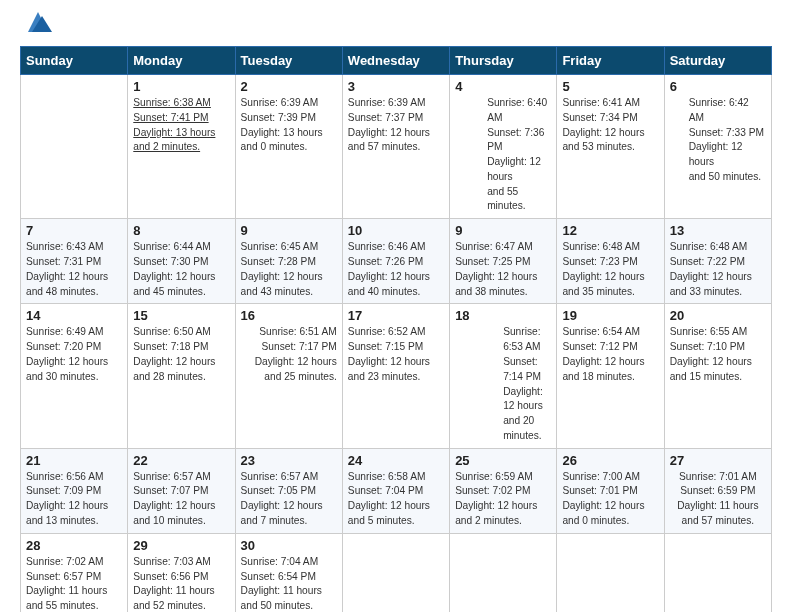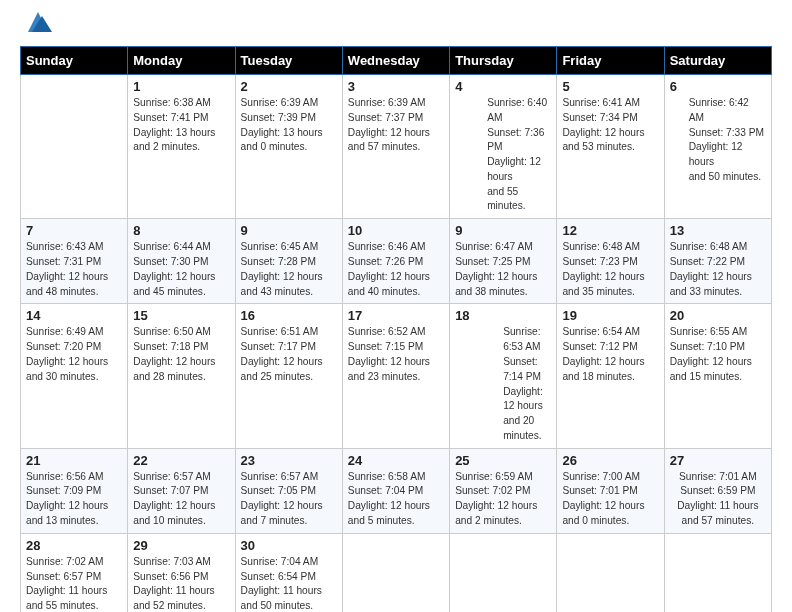--- a/index.html
+++ b/index.html
@@ -52,21 +52,21 @@
     .location-title {
       font-size: 14px;
       color: #333;
     }
     .calendar {
       width: 100%;
       border-collapse: collapse;
       border: 1px solid #ccc;
     }
     .calendar th {
-      background: #000000;
+      background: #0c4a6e;
       color: #fff;
       font-size: 13px;
       font-weight: bold;
       padding: 6px 5px;
       text-align: left;
       border: 1px solid #2a6aaa;
     }
     .calendar td {
       vertical-align: top;
       border: 1px solid #ccc;
@@ -126,21 +126,21 @@
         <th>Thursday</th>
         <th>Friday</th>
         <th>Saturday</th>
       </tr>
   </thead>
   <tbody id="calendar-body">
   <tr>
         <td class="empty-cell"></td>
         <td>
           <span class="day-num">1</span>
-          <div class="day-info" style="white-space: pre-line;">Sunrise: 6:38 AM
+          <div class="day-info" style="white-space: pre-line; text-decoration: underline;">Sunrise: 6:38 AM
 Sunset: 7:41 PM
 Daylight: 13 hours
 and 2 minutes.</div>
         </td>
         <td>
           <span class="day-num">2</span>
           <div class="day-info" style="white-space: pre-line;">Sunrise: 6:39 AM
 Sunset: 7:39 PM
 Daylight: 13 hours
 and 0 minutes.</div>
@@ -235,21 +235,21 @@
         </td>
         <td>
           <span class="day-num">15</span>
           <div class="day-info" style="white-space: pre-line;">Sunrise: 6:50 AM
 Sunset: 7:18 PM
 Daylight: 12 hours
 and 28 minutes.</div>
         </td>
         <td>
           <span class="day-num">16</span>
-          <div class="day-info" style="white-space: pre-line;">Sunrise: 6:51 AM
+          <div class="day-info" style="white-space: pre-line; text-align: right;">Sunrise: 6:51 AM
 Sunset: 7:17 PM
 Daylight: 12 hours
 and 25 minutes.</div>
         </td>
         <td>
           <span class="day-num">17</span>
           <div class="day-info" style="white-space: pre-line;">Sunrise: 6:52 AM
 Sunset: 7:15 PM
 Daylight: 12 hours
 and 23 minutes.</div>

